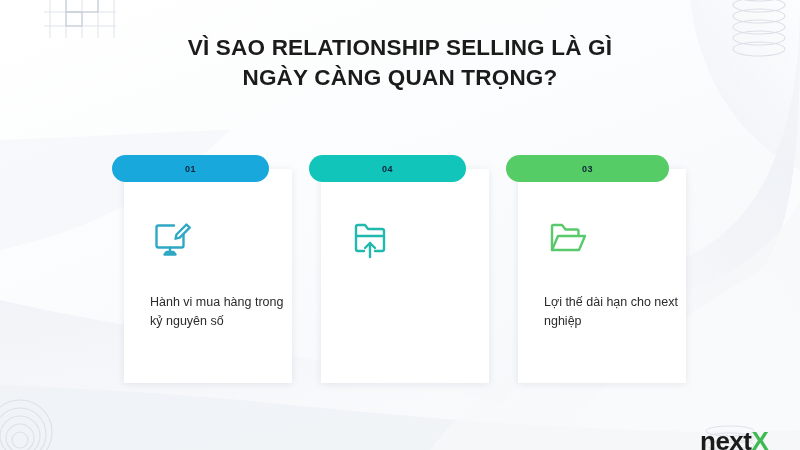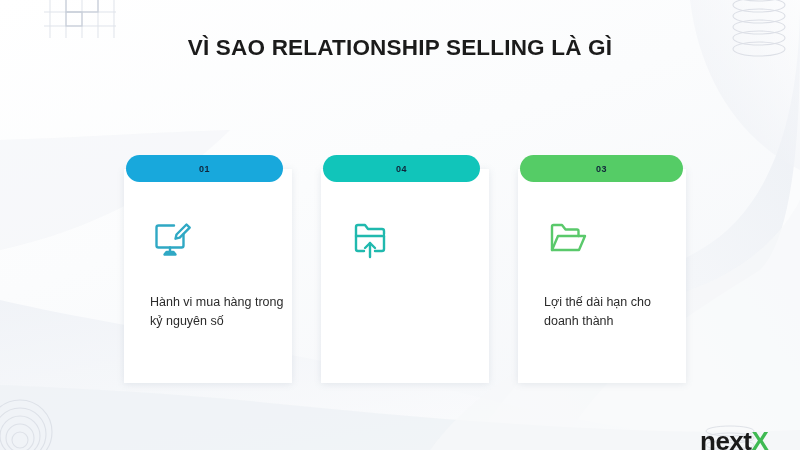--- a/index.html
+++ b/index.html
@@ -102,21 +102,21 @@
     top: 0;
     width: 180px;
     height: 228px;
   }
   .card.c1 { left: 0px; }
   .card.c2 { left: 197px; }
   .card.c3 { left: 394px; }
 
   .card-pill {
     position: absolute;
-    left: 14px;
+    left: 0;
     top: 0;
     width: 157px;
     height: 27px;
     border-radius: 14px;
     display: flex;
     align-items: center;
     justify-content: center;
     z-index: 2;
   }
   .card.c3 .card-pill { width: 163px; text-align: center; }
@@ -253,20 +253,21 @@
         <ellipse cx="30" cy="6" rx="24" ry="5"></ellipse>
         <ellipse cx="30" cy="13" rx="24" ry="5"></ellipse>
         <ellipse cx="30" cy="20" rx="24" ry="5"></ellipse>
         <ellipse cx="30" cy="27" rx="24" ry="5"></ellipse>
       </g>
     </svg>
   </div>
 
   <div class="title">
     <span class="line">VÌ SAO RELATIONSHIP SELLING LÀ GÌ</span>
+    <span class="line">NGÀY CÀNG QUAN TRỌNG?</span>
   </div>
 
   <div class="cards">
 
     <div class="card c1">
       <div class="card-pill" style="background:#18A8DC">
         <span>01</span>
       </div>
       <div class="card-body">
         <div class="card-icon">
@@ -308,21 +309,21 @@
       </div>
       <div class="card-body">
         <div class="card-icon">
           <svg width="46" height="46" viewBox="0 0 46 46" xmlns="http://www.w3.org/2000/svg">
             <g fill="none" stroke="#5AC96B" stroke-width="2.4" stroke-linecap="round" stroke-linejoin="round">
               <path d="M8,34 V10.5 a1.5,1.5 0 0 1 1.5,-1.5 H18 l3.5,4.5 H33 a1.5,1.5 0 0 1 1.5,1.5 V20"></path>
               <path d="M8,34 L14,20 H41 L35,34 Z"></path>
             </g>
           </svg>
         </div>
-        <div class="card-text">Lợi thế dài hạn cho doanh thành</div>
+        <div class="card-text">Lợi thế dài hạn cho next nghiệp</div>
       </div>
     </div>
 
   </div>
 
   <div class="logo">
     <span class="next">next</span><span class="x">X</span>
   </div>
 
 </div>

